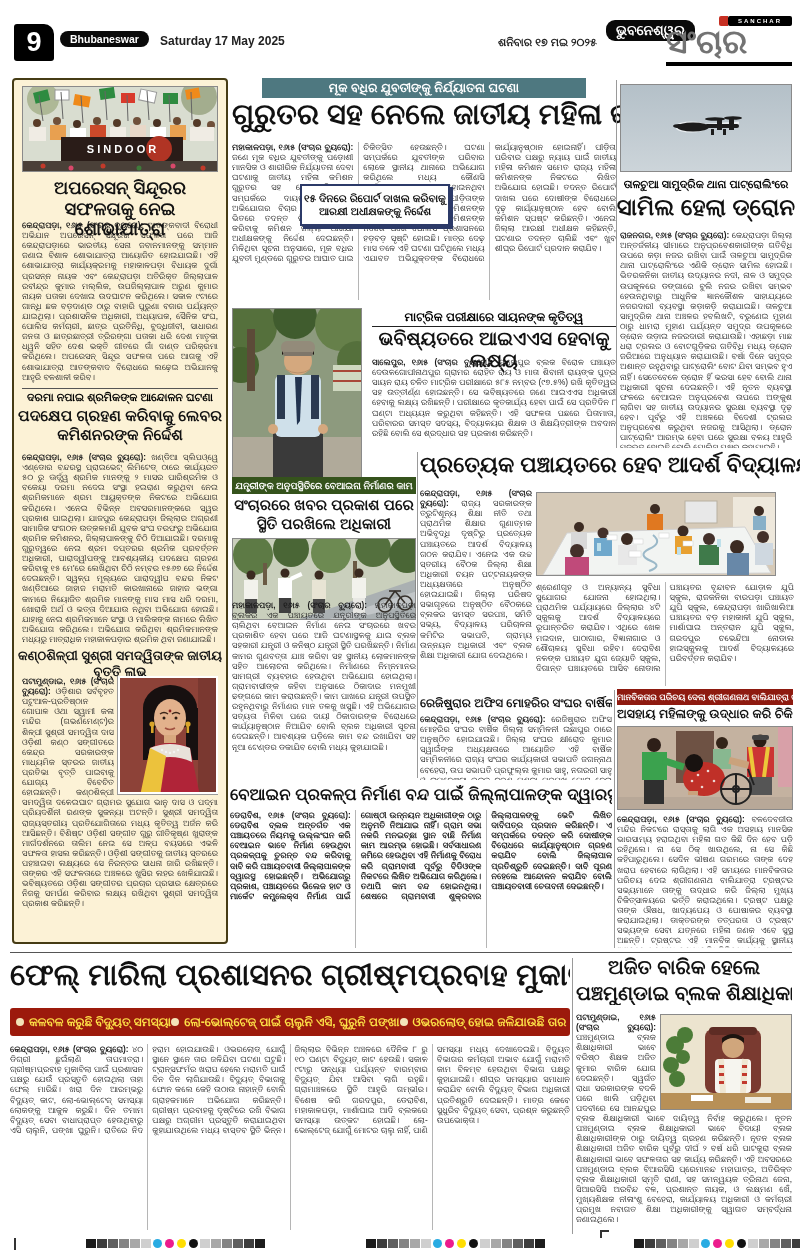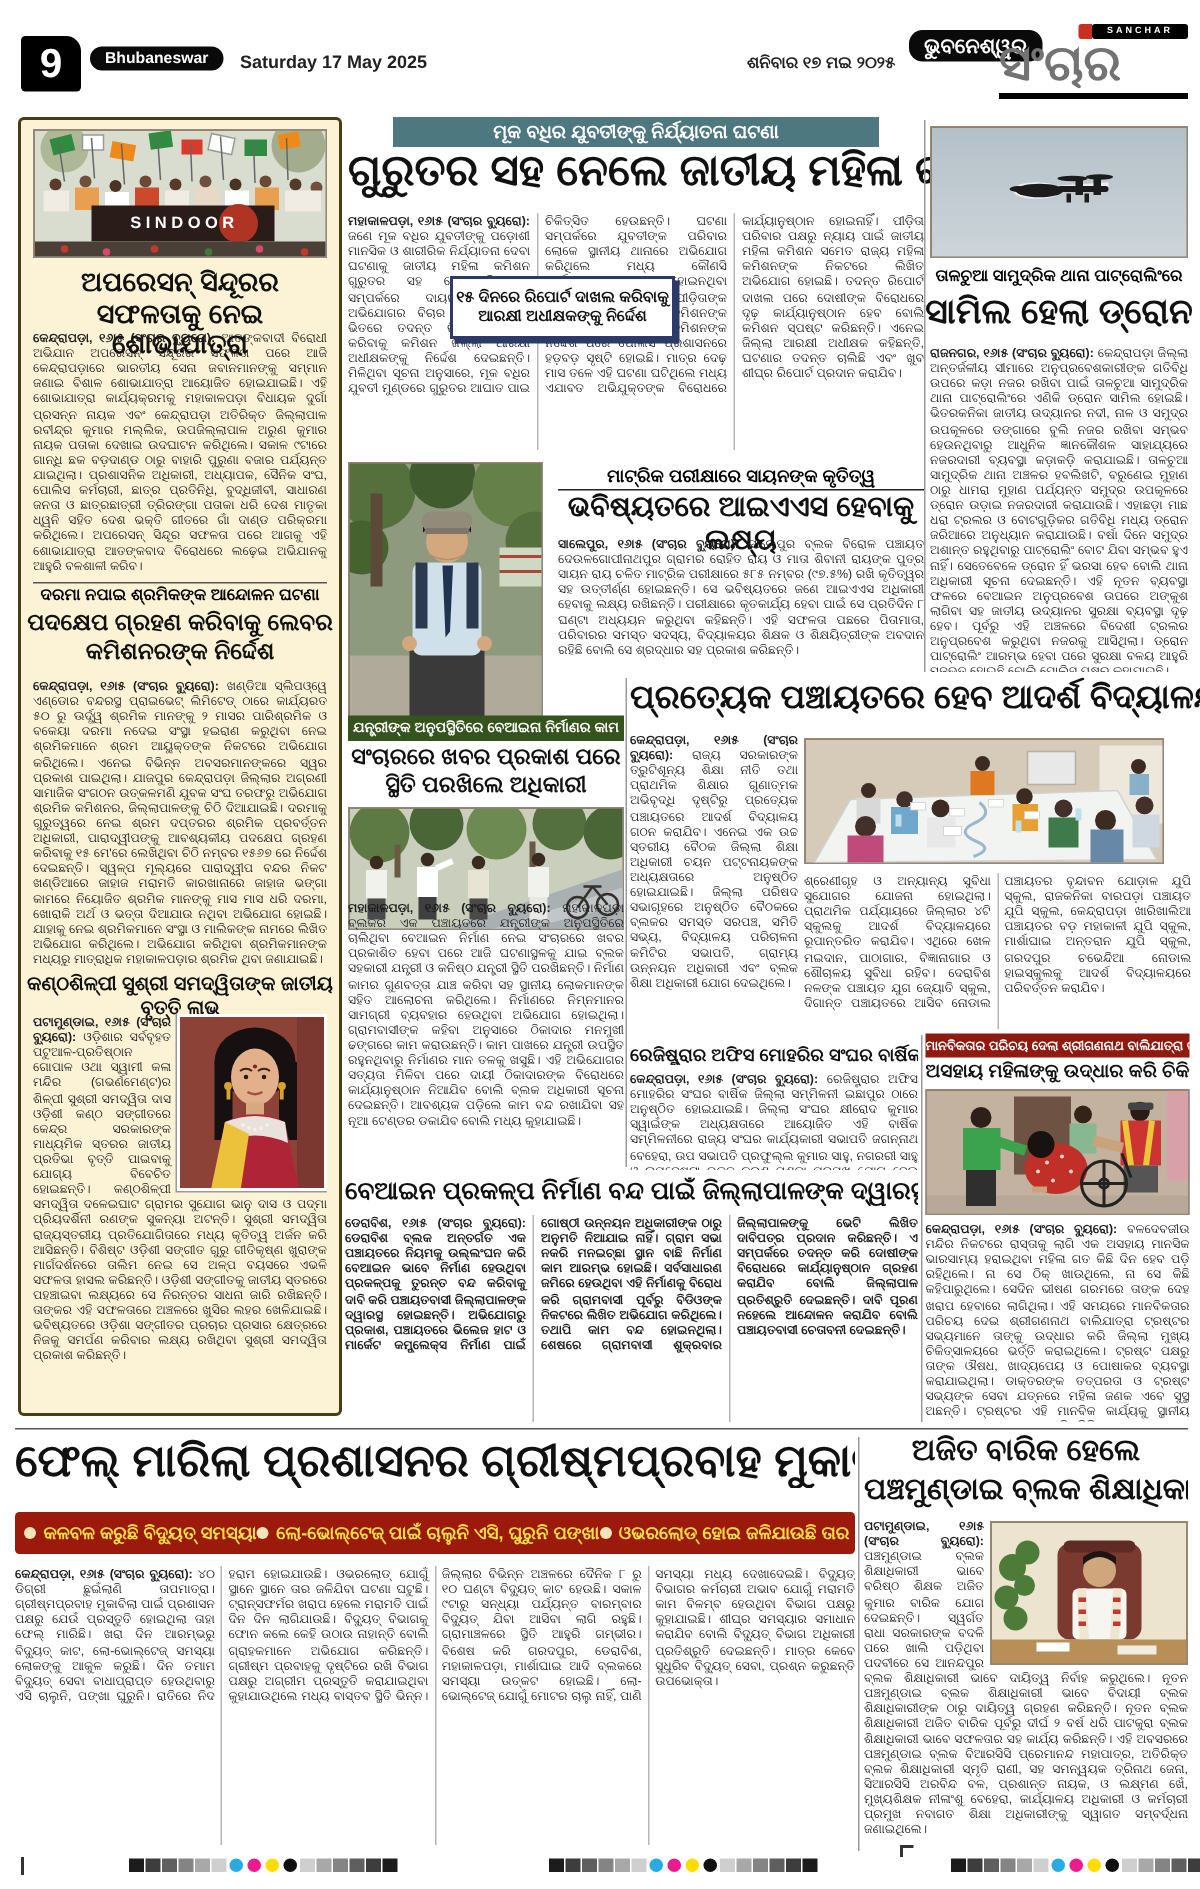--- a/index.html
+++ b/index.html
@@ -23,21 +23,21 @@
   .h-logo{left:666px;top:18px;width:126px;border-bottom:4px solid #000;padding-bottom:2px;}
   .logo-bar{position:absolute;right:0;top:-2px;width:64px;height:10px;background:#000;border-radius:2px;
             color:#fff;font-size:6px;letter-spacing:2px;text-align:center;line-height:10px;font-weight:bold;}
   .logo-chip{position:absolute;right:64px;top:-2px;width:9px;height:10px;background:#c62f22;border-radius:2px 0 0 2px;}
   .logo-text{font-size:33px;font-weight:bold;line-height:1.05;margin-top:7px;color:#737373;}
 
   
   .kicker-plain{font-weight:bold;font-size:12px;color:#000;}
   .body-txt{font-size:8.3px;line-height:1.22;color:#1c1c1c;}
   .body-txt b{font-size:8.3px;}
-  .photo{border:1px solid #8a8a8a;overflow:hidden;background:#a16207;}
+  .photo{border:1px solid #8a8a8a;overflow:hidden;background:#000000;}
   .vrule{border-left:1px solid #9a9a9a;width:0;}
 
   
   .left-box{left:12px;top:78px;width:216px;height:866px;background:#fcf2d6;
             border:2px solid #463c15;border-radius:4px;}
   .lb-photo{left:8px;top:6px;width:196px;height:86px;}
   .lb-hl1{left:4px;top:98px;width:204px;font-size:18px;font-weight:bold;line-height:1.15;}
   .lb-body1{left:8px;top:140px;width:196px;height:166px;}
   .lb-rule{left:8px;top:308px;width:196px;border-top:1px solid #555;}
   .lb-kicker{left:4px;top:311px;width:204px;font-size:11px;}

